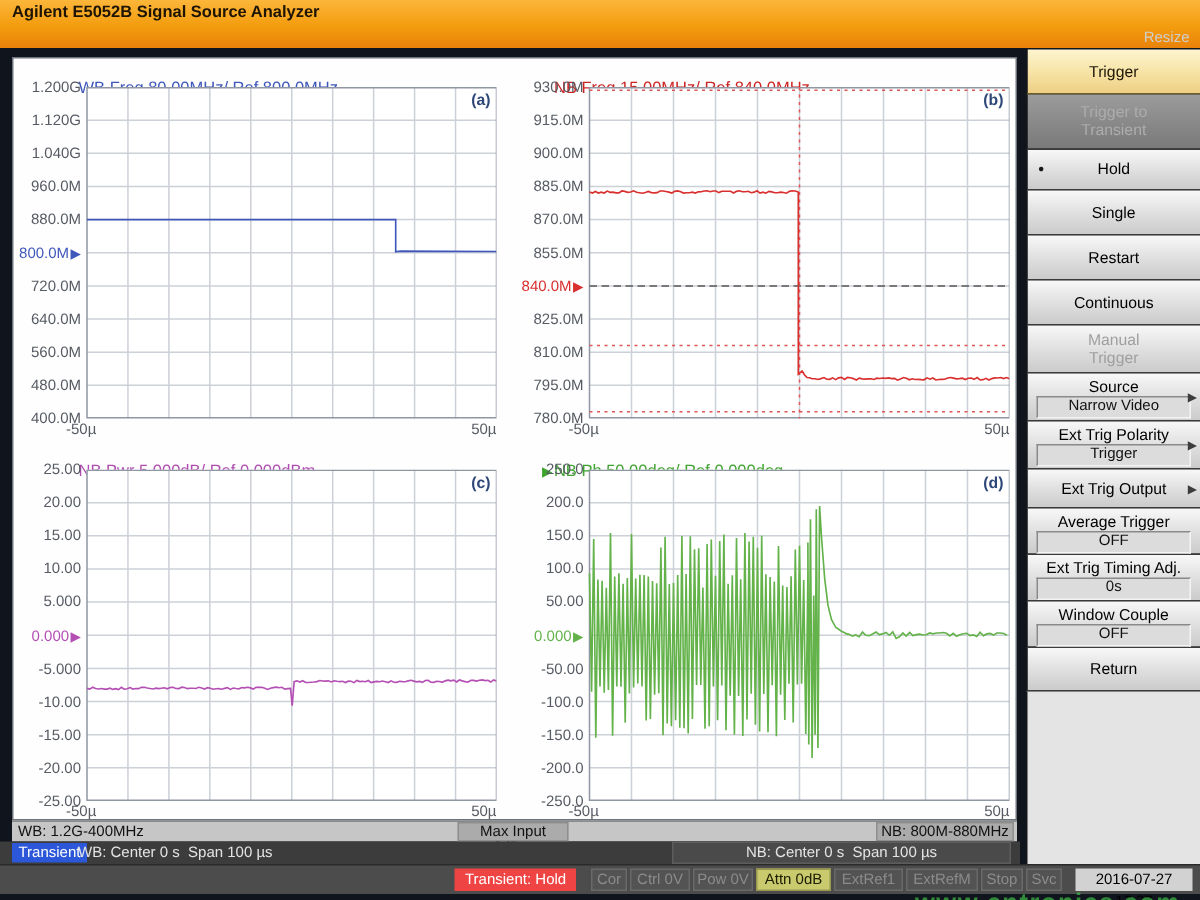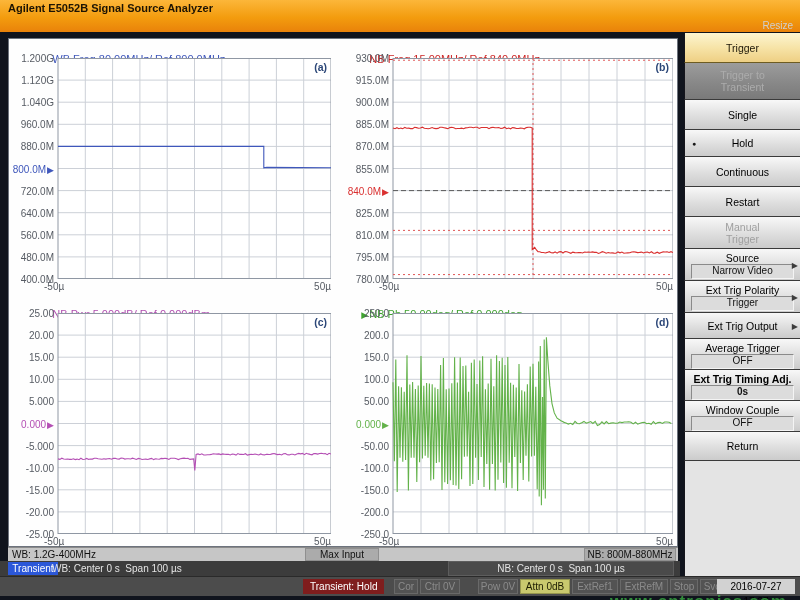--- a/index.html
+++ b/index.html
@@ -33,21 +33,21 @@
   
   .spanbar{position:absolute;left:0;top:561px;width:680px;height:15px;background:#3c3c3c;font-size:10px;}
   .mode-box{position:absolute;left:8px;top:1px;width:50px;height:13px;background:#2b57d8;color:#fff;
     text-align:center;line-height:13px;}
   .spanbar .wbtxt{position:absolute;left:52px;top:1px;color:#e4e4e4;line-height:13px;white-space:pre;}
   .nbpatch{position:absolute;left:448px;top:0px;width:226px;height:15px;background:#4a4a4a;
     border:1px solid #5d5d5d;box-sizing:border-box;color:#e4e4e4;text-align:center;line-height:13px;white-space:pre;}
   
   .bottombar{position:absolute;left:0;top:576px;width:800px;height:20px;background:#4c4c4c;
     border-top:1px solid #2a2a2a;box-sizing:border-box;font-size:10px;}
-  .trigstate{position:absolute;left:303px;top:2px;height:15px;background:#7f1d1d;color:#fff;
+  .trigstate{position:absolute;left:303px;top:2px;height:15px;background:#ef4444;color:#fff;
     padding:0 7px;line-height:15px;}
   .flags{position:absolute;left:394px;top:2px;height:15px;display:flex;gap:2px;}
   .flag{height:15px;box-sizing:border-box;border:1px solid #696969;background:#535353;color:#8b8b8b;
     text-align:center;line-height:13px;overflow:hidden;white-space:nowrap;}
   .flag.on{background:#c9c96e;border-color:#97974e;color:#1c1c00;}
   .datebox{position:absolute;right:5px;top:2px;width:78px;height:15px;background:#d2d2d2;color:#000;
     text-align:center;line-height:15px;}
   
   .sidebar{position:absolute;left:684px;top:33px;width:116px;}
   .sb-btn{position:relative;box-sizing:border-box;border-bottom:1px solid #3a3a3a;border-left:1px solid #15151c;
@@ -201,50 +201,50 @@
     <span class="mode-box">Transient</span>
     <span class="wbtxt">WB: Center 0 s  Span 100 µs</span>
     <span class="nbpatch">NB: Center 0 s  Span 100 µs</span>
   </div>
 
   <div class="bottombar">
     <span class="trigstate">Transient: Hold</span>
     <span class="flags" id="flags">
         <span class="flag" style="width: 24px;">Cor</span>
         <span class="flag" style="width: 40px;">Ctrl 0V</span>
-        <span class="flag" style="width: 40px; margin-left: 16px;">Pow 0V</span>
+        <span class="flag" style="width: 40px;">Pow 0V</span>
         <span class="flag on" style="width: 50px;">Attn 0dB</span>
         <span class="flag" style="width: 46px;">ExtRef1</span>
         <span class="flag" style="width: 48px;">ExtRefM</span>
         <span class="flag" style="width: 28px;">Stop</span>
         <span class="flag" style="width: 24px;">Svc</span>
       </span>
     <span class="datebox">2016-07-27 17:37</span>
   </div>
 
   <div class="sidebar" id="sidebar">
       <div class="sb-btn header" style="height: 30px; padding-top: 9px; box-sizing: border-box;">
         <div class="line">Trigger</div>
       </div>
       <div class="sb-btn disdark" style="height: 37px; padding-top: 6px; box-sizing: border-box;">
         <div class="line">Trigger to</div>
         <div class="line">Transient</div>
       </div>
-      <div class="sb-btn" style="height: 30px; padding-top: 9px; box-sizing: border-box;">
-        <div class="line">Single</div>
-      </div>
       <div class="sb-btn" style="height: 27px; padding-top: 7px; box-sizing: border-box;">
         <div class="line">Hold</div>
         <span class="bullet">●</span>
       </div>
       <div class="sb-btn" style="height: 30px; padding-top: 9px; box-sizing: border-box;">
-        <div class="line">Continuous</div>
+        <div class="line">Single</div>
       </div>
       <div class="sb-btn" style="height: 30px; padding-top: 9px; box-sizing: border-box;">
         <div class="line">Restart</div>
+      </div>
+      <div class="sb-btn" style="height: 30px; padding-top: 9px; box-sizing: border-box;">
+        <div class="line">Continuous</div>
       </div>
       <div class="sb-btn dis" style="height: 32px; padding-top: 4px; box-sizing: border-box;">
         <div class="line">Manual</div>
         <div class="line">Trigger</div>
       </div>
       <div class="sb-btn" style="height: 32px; padding-top: 3px; box-sizing: border-box;">
         <div class="line">Source</div>
         <div class="vinset">Narrow Video</div>
         <span class="sarrow">▶</span>
       </div>
@@ -254,21 +254,21 @@
         <span class="sarrow">▶</span>
       </div>
       <div class="sb-btn" style="height: 26px; padding-top: 7px; box-sizing: border-box;">
         <div class="line">Ext Trig Output</div>
         <span class="sarrow">▶</span>
       </div>
       <div class="sb-btn" style="height: 31px; padding-top: 3px; box-sizing: border-box;">
         <div class="line">Average Trigger</div>
         <div class="vinset">OFF</div>
       </div>
-      <div class="sb-btn" style="height: 31px; padding-top: 3px; box-sizing: border-box; font-weight: bold;">
+      <div class="sb-btn" style="height: 31px; padding-top: 3px; box-sizing: border-box;">
         <div class="line">Ext Trig Timing Adj.</div>
         <div class="vinset">0s</div>
       </div>
       <div class="sb-btn" style="height: 31px; padding-top: 3px; box-sizing: border-box;">
         <div class="line">Window Couple</div>
         <div class="vinset">OFF</div>
       </div>
       <div class="sb-btn" style="height: 29px; padding-top: 8px; box-sizing: border-box;">
         <div class="line">Return</div>
       </div>

